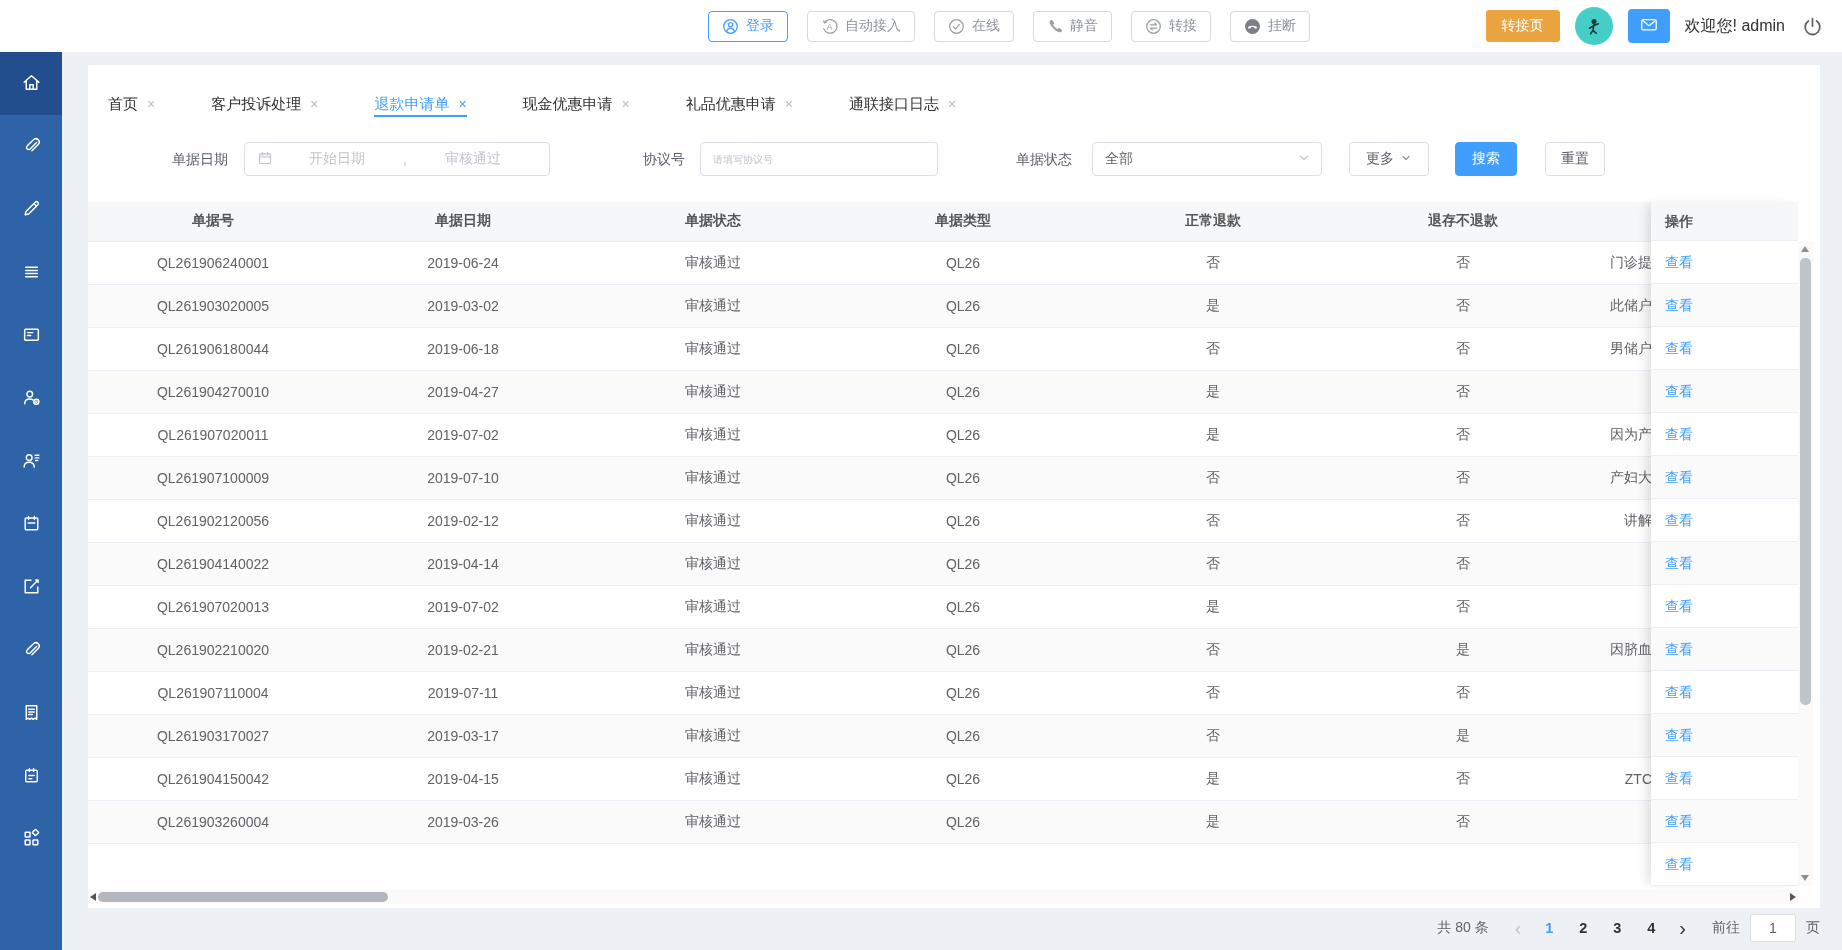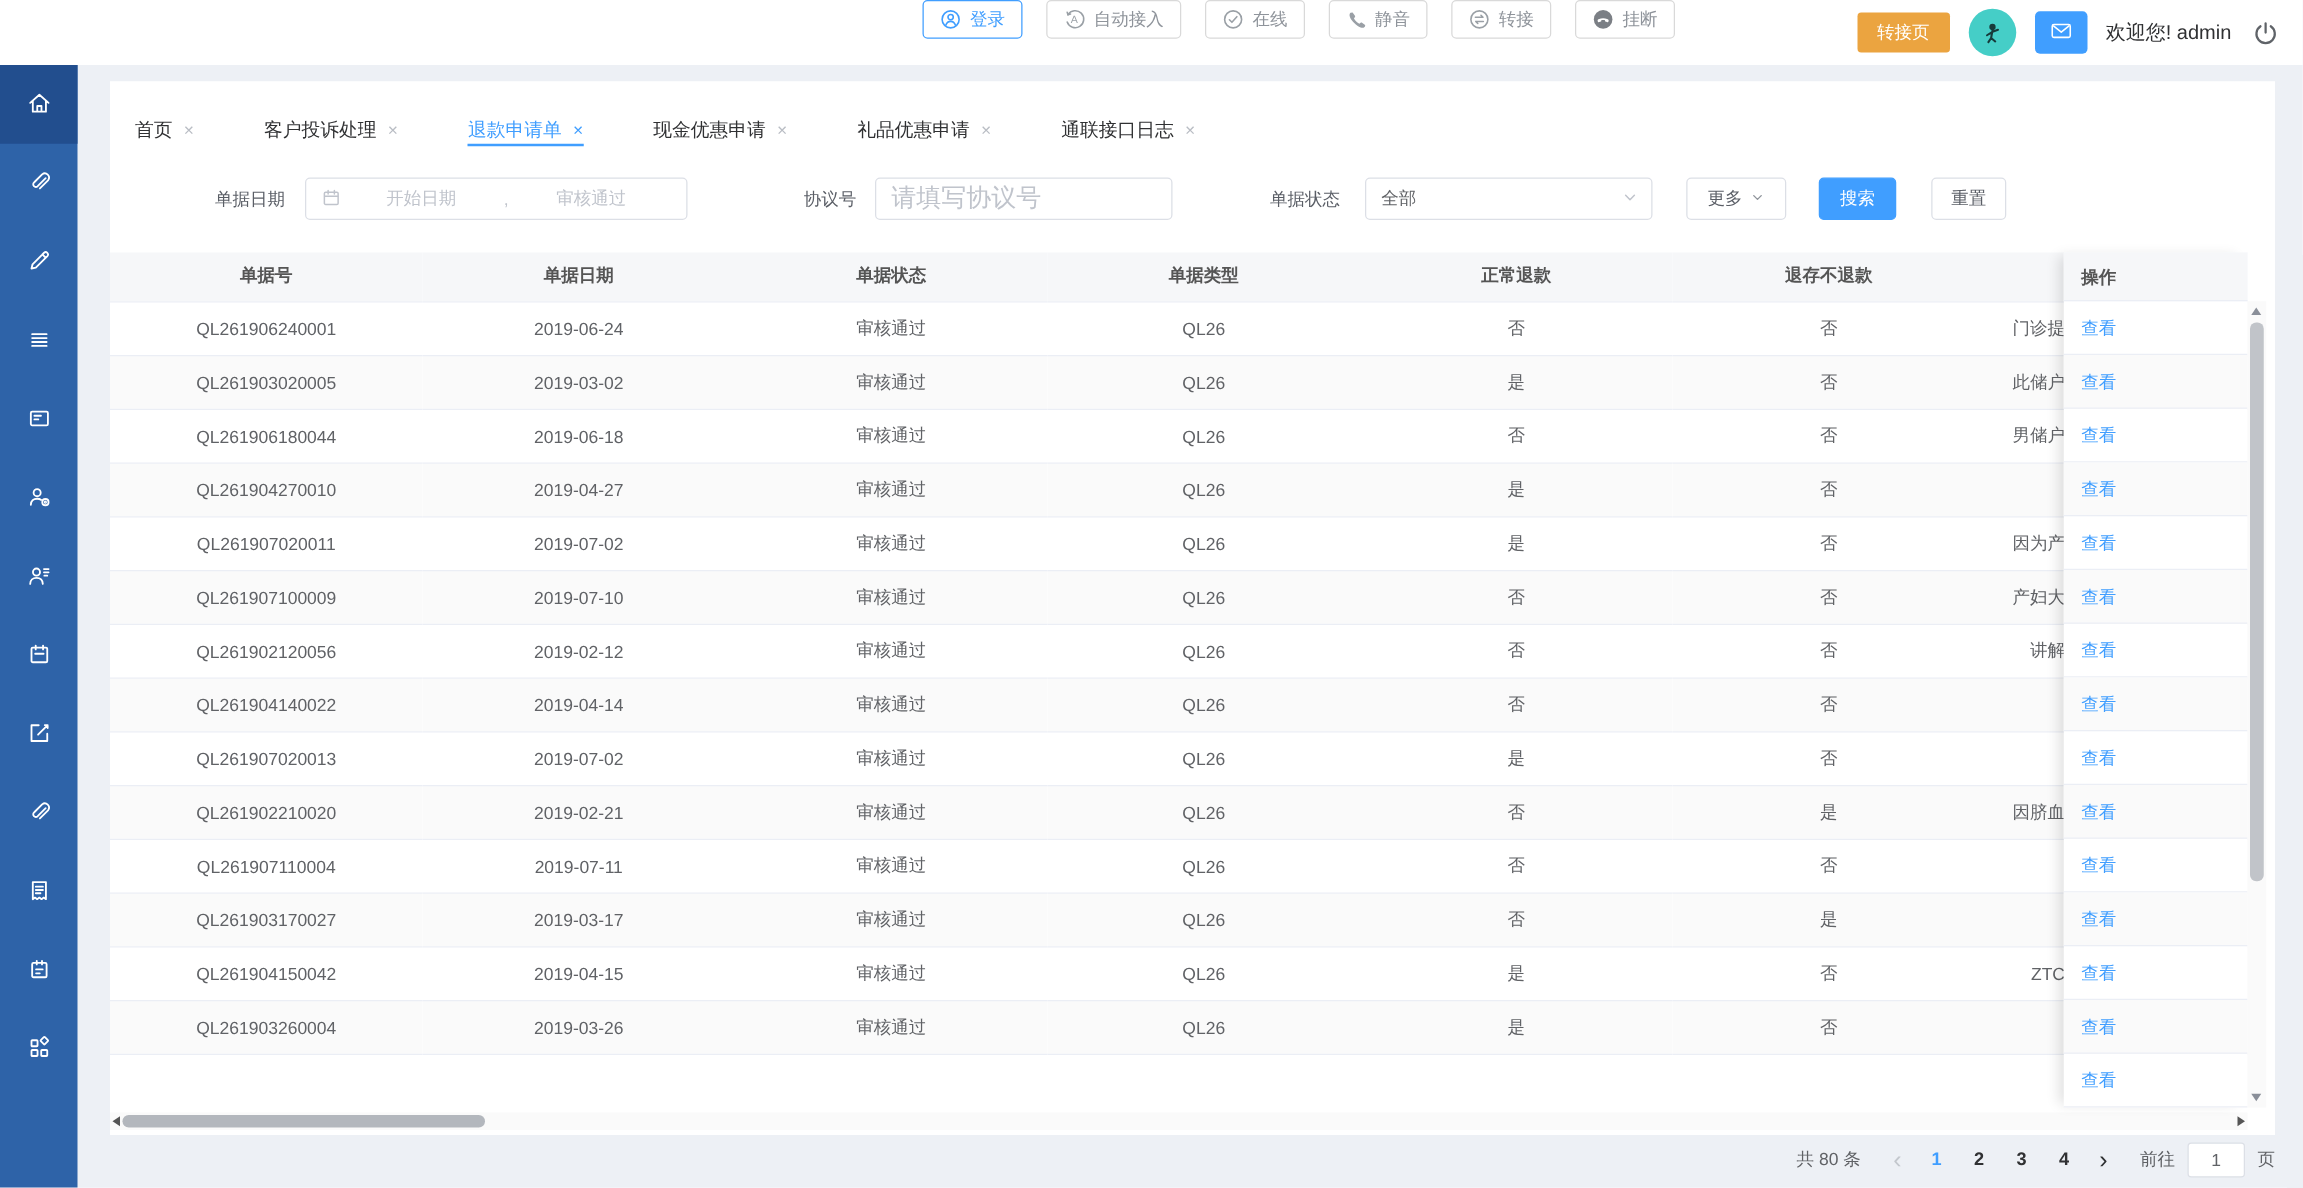--- a/index.html
+++ b/index.html
@@ -1,21 +1,21 @@
 <!DOCTYPE html>
 <html><head>
 <meta charset="utf-8">
 <style>
   * { margin:0; padding:0; box-sizing:border-box; }
   html,body { width:1842px; height:950px; overflow:hidden; }
   body { font-family:"Liberation Sans","DejaVu Sans",sans-serif; background:#edf0f5; color:#606266; font-size:14px; }
 
   
   .topbar { position:absolute; left:0; top:0; width:1842px; height:52px; background:#fff; z-index:30; }
-  .call-group { position:absolute; left:738px; top:0; height:52px; display:flex; gap:19px; }
+  .call-group { position:absolute; left:708px; top:0; height:52px; display:flex; align-items:center; gap:19px; }
   .cbtn { height:31px; display:inline-flex; align-items:center; gap:7px; padding:0 13px; border:1px solid #d9d9d9; border-radius:4px; background:#fff; color:#8f949b; font-size:14px; cursor:pointer; }
   .cbtn.primary { border-color:#409eff; color:#409eff; }
   .cbtn svg { display:block; }
   .right-group { position:absolute; right:18px; top:0; height:52px; display:flex; align-items:center; gap:15px; }
   .btn-orange { height:32px; padding:0 16px; background:#eba440; color:#fff; border:none; border-radius:3px; font-size:14px; cursor:pointer; }
   .avatar { width:38px; height:38px; border-radius:50%; background:#45cec7; display:flex; align-items:center; justify-content:center; overflow:hidden; }
   .mail-btn { width:42px; height:34px; background:#409eff; border:none; border-radius:4px; display:flex; align-items:center; justify-content:center; cursor:pointer; }
   .welcome { color:#303133; font-size:16px; }
   .power { width:24px; height:24px; cursor:pointer; display:flex; align-items:center; justify-content:center; }
 
@@ -38,21 +38,21 @@
   .tab.active .x { color:#409eff; }
 
   
   .filters { position:absolute; left:0; top:77px; height:34px; width:100%; }
   .flabel { position:absolute; top:0; line-height:34px; color:#5a5e66; }
   .fbox { position:absolute; top:0; height:34px; border:1px solid #dcdfe6; border-radius:4px; background:#fff; display:flex; align-items:center; }
   .date-range { left:156px; width:306px; padding:0 12px; }
   .date-range .ph { flex:1; text-align:center; color:#c0c4cc; }
   .date-range .comma { color:#c0c4cc; padding:0 2px; }
   .finput { left:612px; width:238px; }
-  .finput input { border:none; outline:none; width:100%; height:100%; padding:0 12px; font-size:20px; color:#ec4899; background:transparent; font-family:inherit; }
+  .finput input { border:none; outline:none; width:100%; height:100%; padding:0 12px; font-size:10px; color:#ec4899; background:transparent; font-family:inherit; }
   .finput input::placeholder { color:#c0c4cc; }
   .fselect { left:1004px; width:230px; padding:0 10px 0 12px; justify-content:space-between; cursor:pointer; }
   .fselect .val { color:#606266; }
   .fbtn { position:absolute; top:0; height:34px; border:1px solid #dcdfe6; border-radius:4px; background:#fff; color:#5a5e66; font-size:14px; cursor:pointer; display:inline-flex; align-items:center; justify-content:center; gap:6px; }
   .more-btn { left:1261px; width:80px; }
   .search-btn { left:1367px; width:62px; background:#409eff; border-color:#409eff; color:#fff; }
   .reset-btn { left:1457px; width:60px; }
 
   
   .tbl { position:absolute; left:0; top:137px; width:1710px; border-collapse:collapse; table-layout:fixed; }

